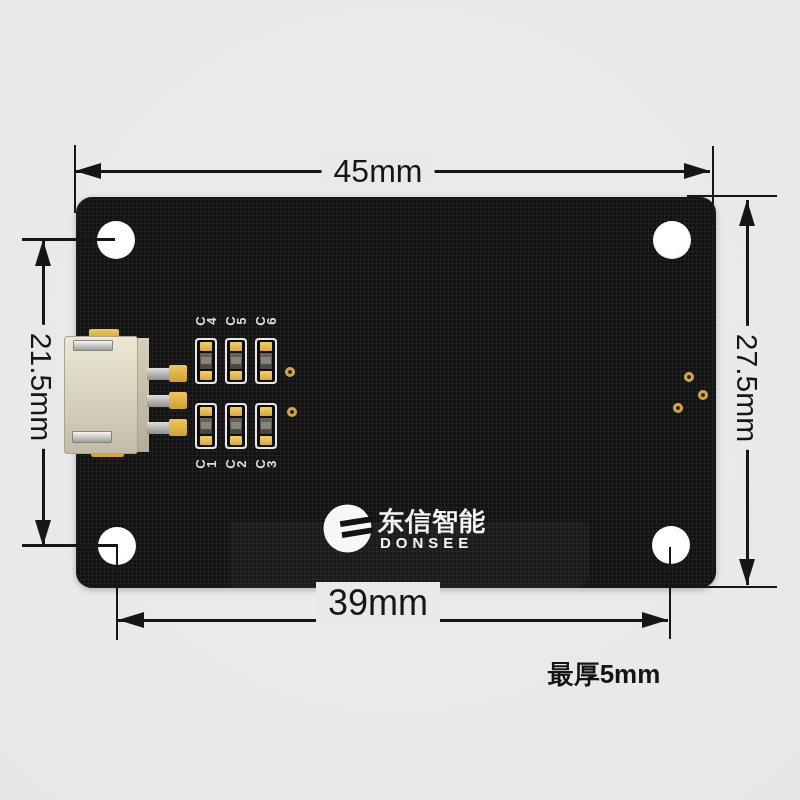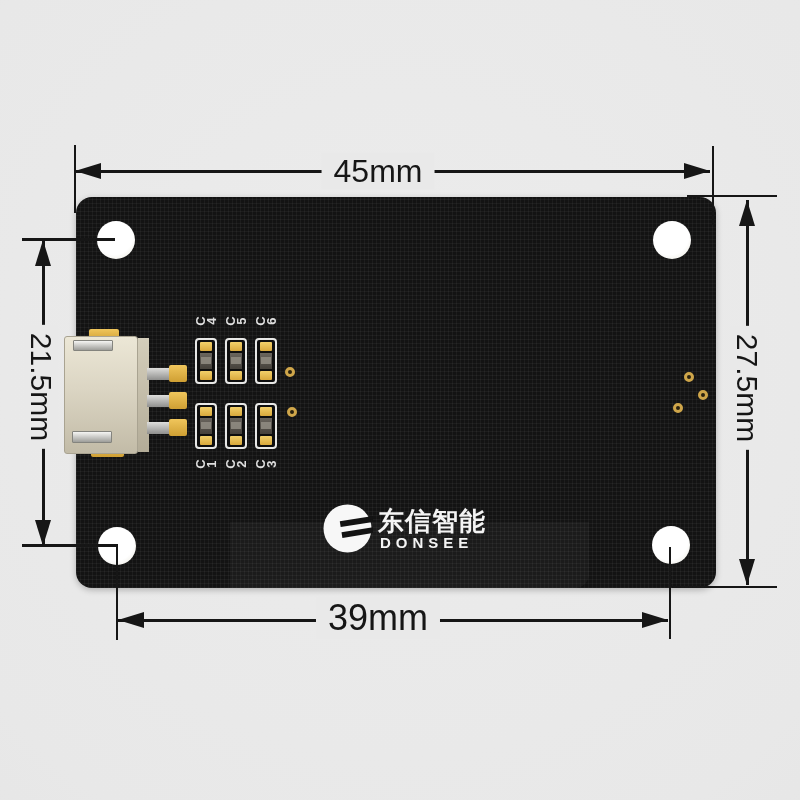--- a/index.html
+++ b/index.html
@@ -182,17 +182,18 @@
     <div class="arr arr-d" style="left:739px;top:559px;"></div>
     <div class="dimlabel rot" style="left:747px;top:388px;font-size:30px;">27.5mm</div>
   </div>
 
   <div>
     <div class="line" style="left:116px;top:546px;width:2px;height:94px;"></div>
     <div class="line" style="left:669px;top:547px;width:2px;height:92px;"></div>
     <div class="line" style="left:118px;top:619px;width:550px;height:3px;"></div>
     <div class="arr arr-l" style="left:118px;top:612px;"></div>
     <div class="arr arr-r" style="left:642px;top:612px;"></div>
-    <div class="dimlabel" style="left:378px;top:618px;font-size:36px;">39mm</div>
+    <div class="dimlabel" style="left:378px;top:603px;font-size:36px;">39mm</div>
   </div>
 
+  <div class="title" style="left:604px;top:674px;font-size:26px;">最厚5mm</div>
 
 </div>
 
 </body></html>

